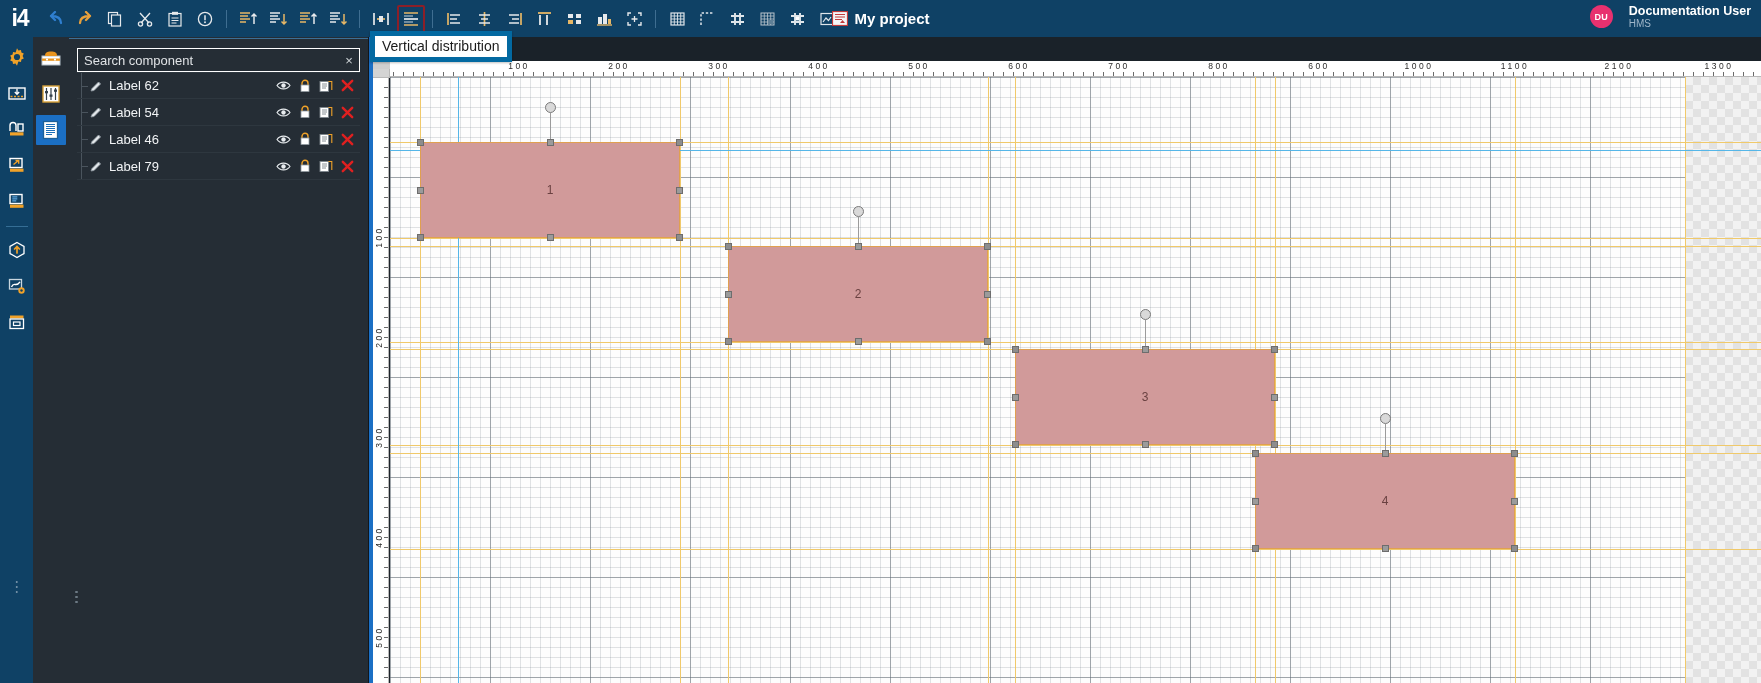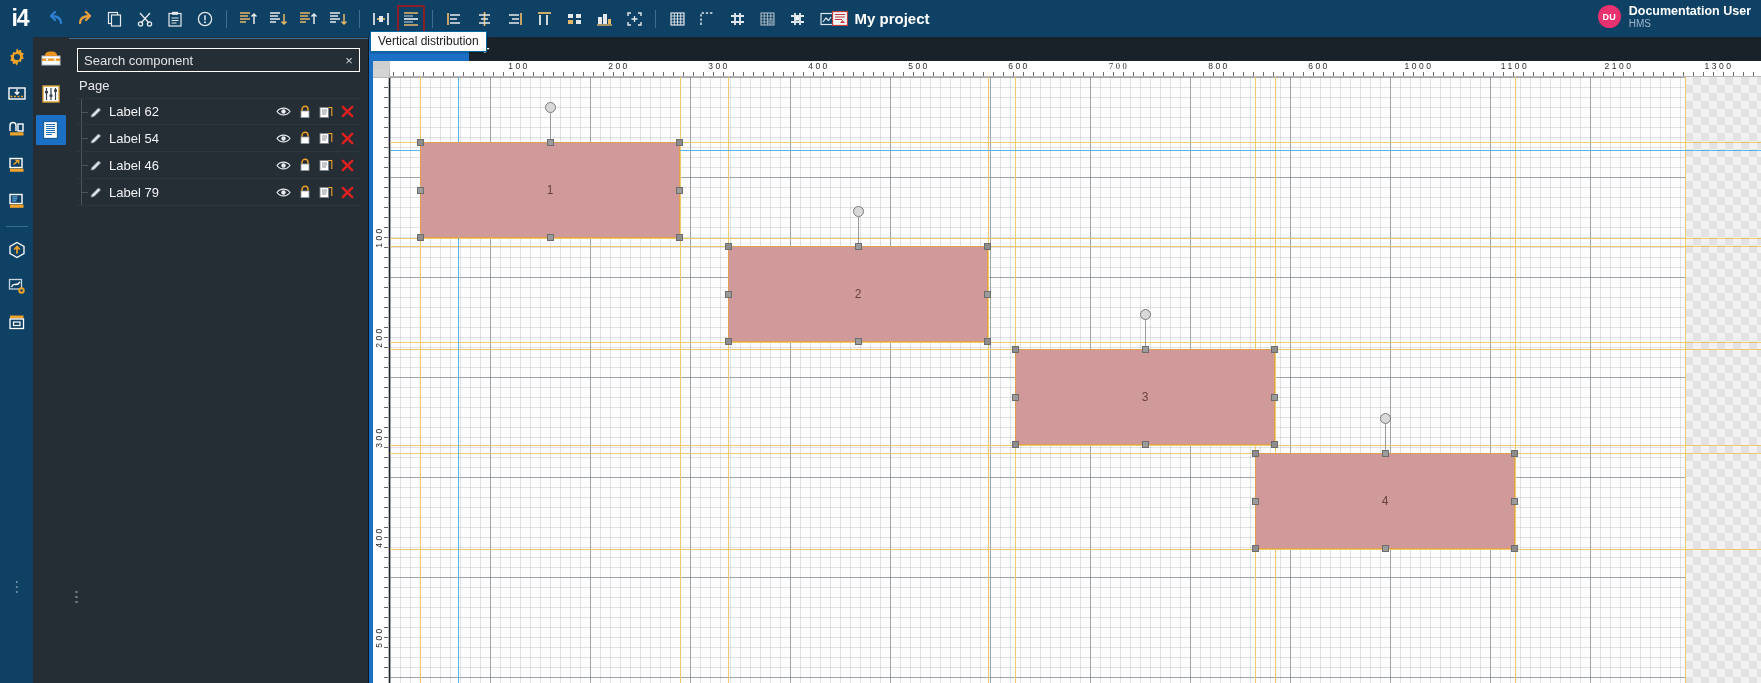--- a/index.html
+++ b/index.html
@@ -41,21 +41,21 @@
     position:absolute; right:10px; top:4px;
     display:flex; align-items:center; gap:8px;
   }
   #avatar{
     width:23px; height:23px; border-radius:50%;
     background:#e8316f; color:#fff; font-size:9px; font-weight:bold;
     display:flex; align-items:center; justify-content:center;
     letter-spacing:0.3px;
     text-align:center;
   }
-  #user-names{ line-height:1.15; }
+  #user-names{ line-height:1.15;margin-left:8px; }
   #user-name{ font-size:12.5px; color:#ffffff; font-weight:600; }
   #user-org{ font-size:10px; color:#9fb6c9; }
 
   
   #left-rail{
     position:absolute; left:0; top:37px; width:33px; height:646px;
     background:#0f4165;
     display:flex; flex-direction:column; align-items:center;
     padding-top:6px;
     z-index:30;
@@ -163,22 +163,22 @@
     width:100px; height:24px; background:#1b6fc4;
   }
   #tab-add{
     width:32px; height:24px; display:flex;align-items:center;justify-content:center;
     color:#ffffff; font-size:17px; cursor:pointer; background:#1a2229;
   }
 
   
   #tooltip{
     position:absolute; left:370px; top:31px;
-    background:#ffffff; color:#1a1a1a; font-size:12px;
-    border:1px solid #0369a1;
+    background:#ffffff; color:#1a1a1a; font-size:14px;
+    border:5px solid #0369a1;
     padding:2px 7px 3px 7px;
     z-index:60; white-space:nowrap;
     box-shadow:0 1px 2px rgba(0,0,0,.25);
   }
 
   
   #hruler{
     position:absolute; left:373px; top:61px; width:1388px; height:16px;
     background:#ffffff; border-bottom:1px solid #b8b8b8;
     overflow:hidden; z-index:20;
@@ -548,21 +548,20 @@
 
 <div id="explorer">
   <div id="explorer-divider"></div>
   <div id="explorer-body">
     <div id="search-wrap">
       <input id="search-input" type="text" placeholder="Search component" style="">
       <span id="search-clear">×</span>
     </div>
 
 
-    <div id="page-label">Page</div>
 
     <div>
 
       <div class="tree-item">
         <span class="guide"></span>
           <span class="dash"></span>
         <span>
           <svg width="14" height="14" viewBox="0 0 14 14">
               <path d="M2 12 L3 9.5 L9.5 3 L11.5 5 L5 11.5 Z" fill="#e3e7ea" stroke="#8e989f" stroke-width=".8"></path>
               <path d="M9.5 3 L11.5 5" stroke="#8e989f" stroke-width=".8"></path>
@@ -865,21 +864,21 @@
     <div class="tick" style="height: 4px; left: 1350px;"></div>
     <div class="tick" style="height: 4px; left: 1360px;"></div>
     <div class="tick" style="height: 4px; left: 1370px;"></div>
     <div class="tick" style="height: 4px; left: 1380px;"></div>
     <div class="lbl" style="left: 146px;">100</div>
     <div class="lbl" style="left: 246px;">200</div>
     <div class="lbl" style="left: 346px;">300</div>
     <div class="lbl" style="left: 446px;">400</div>
     <div class="lbl" style="left: 546px;">500</div>
     <div class="lbl" style="left: 646px;">600</div>
-    <div class="lbl" style="left: 746px; font-family: Liberation Serif, serif;">700</div>
+    <div class="lbl" style="left: 746px;">700</div>
     <div class="lbl" style="left: 846px;">800</div>
     <div class="lbl" style="left: 946px;">600</div>
     <div class="lbl" style="left: 1046px;">1000</div>
     <div class="lbl" style="left: 1142px;">1100</div>
     <div class="lbl" style="left: 1246px;">2100</div>
     <div class="lbl" style="left: 1346px;">1300</div>
   </div>
 <div id="vruler">
     <div class="tick" style="width: 4px; top: 0px;"></div>
     <div class="tick" style="width: 4px; top: 10px;"></div>

